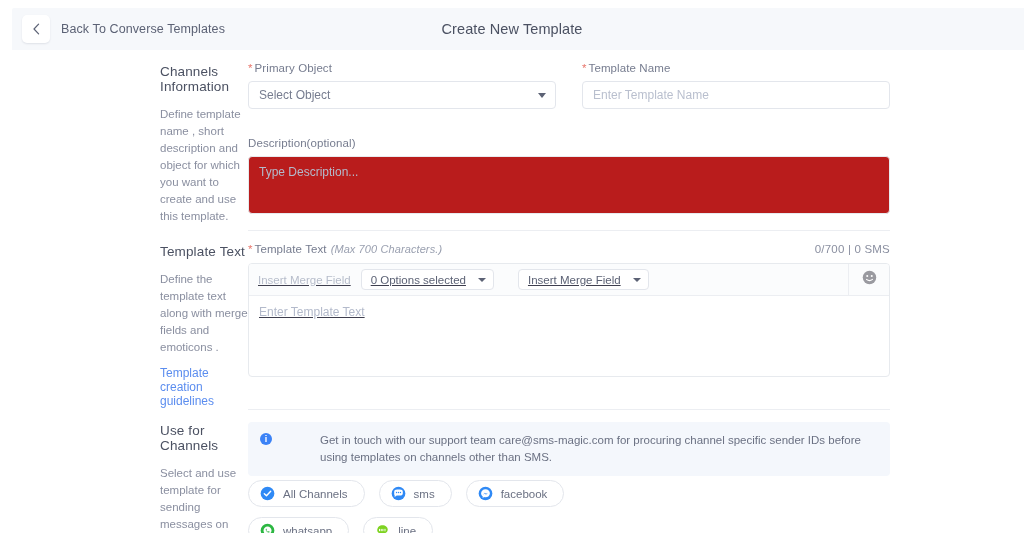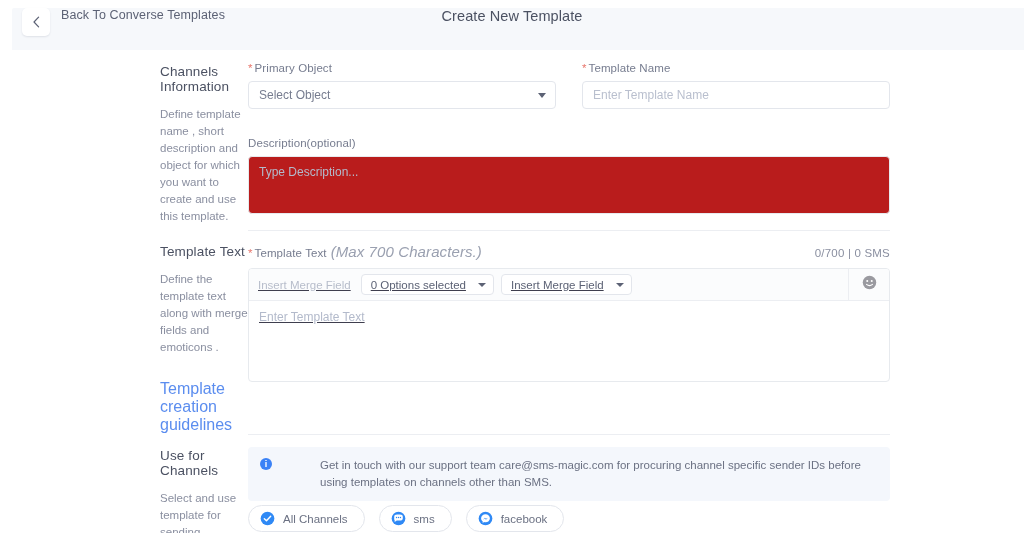--- a/index.html
+++ b/index.html
@@ -18,20 +18,21 @@
 
   
   .topbar {
     position: absolute;
     left: 12px;
     top: 8px;
     right: 0px;
     height: 42px;
     background: #f6f8fb;
     display: flex;
+    align-items: center;
     border-top-left-radius: 2px;
   }
   .back-btn {
     width: 28px;
     height: 28px;
     margin-left: 10px;
     background: #ffffff;
     border-radius: 5px;
     box-shadow: 0 1px 2px rgba(20,30,60,0.10);
     display: flex;
@@ -91,22 +92,22 @@
   }
   .section-desc {
     font-size: 11.5px;
     line-height: 17px;
     color: #8a8fa0;
     margin: 0;
     max-width: 152px;
   }
   .section-link {
     display: inline-block;
-    margin-top: 24px;
-    font-size: 16px;
+    margin-top: 10px;
+    font-size: 12px;
     color: #5b8def;
     text-decoration: none;
     cursor: pointer;
   }
   .section-right {
     flex: 1 1 auto;
     padding-right: 134px;
     box-sizing: border-box;
   }
   .section-inner-right {
@@ -123,21 +124,21 @@
   .field-label {
     font-size: 11.5px;
     color: #767c8f;
     margin-bottom: 7px;
     letter-spacing: .1px;
   }
   .req { color: #e8776d; margin-right: 2px; }
   .hint-italic {
     font-style: italic;
     color: #9aa0b0;
-    font-size: 15px;
+    font-size: 11px;
     margin-left: 4px;
   }
   .input-box {
     height: 28px;
     border: 1px solid #e3e6ec;
     border-radius: 4px;
     background: #ffffff;
     display: flex;
     align-items: center;
     padding: 0 10px;
@@ -217,21 +218,21 @@
     border: 1px solid #e3e6ec;
     border-radius: 4px;
     background: #fff;
     display: flex;
     align-items: center;
     justify-content: space-between;
     padding: 0 7px 0 9px;
     font-size: 11.5px;
     color: #5c6275;
     box-sizing: border-box;
-    margin-right: 7px;
+    margin-right: 24px;
     cursor: pointer;
   }
   .mini-caret {
     width: 0; height: 0;
     border-left: 4px solid transparent;
     border-right: 4px solid transparent;
     border-top: 4.5px solid #5c6275;
     margin-left: 12px;
   }
   .toolbar-spacer { flex: 1 1 auto; }

